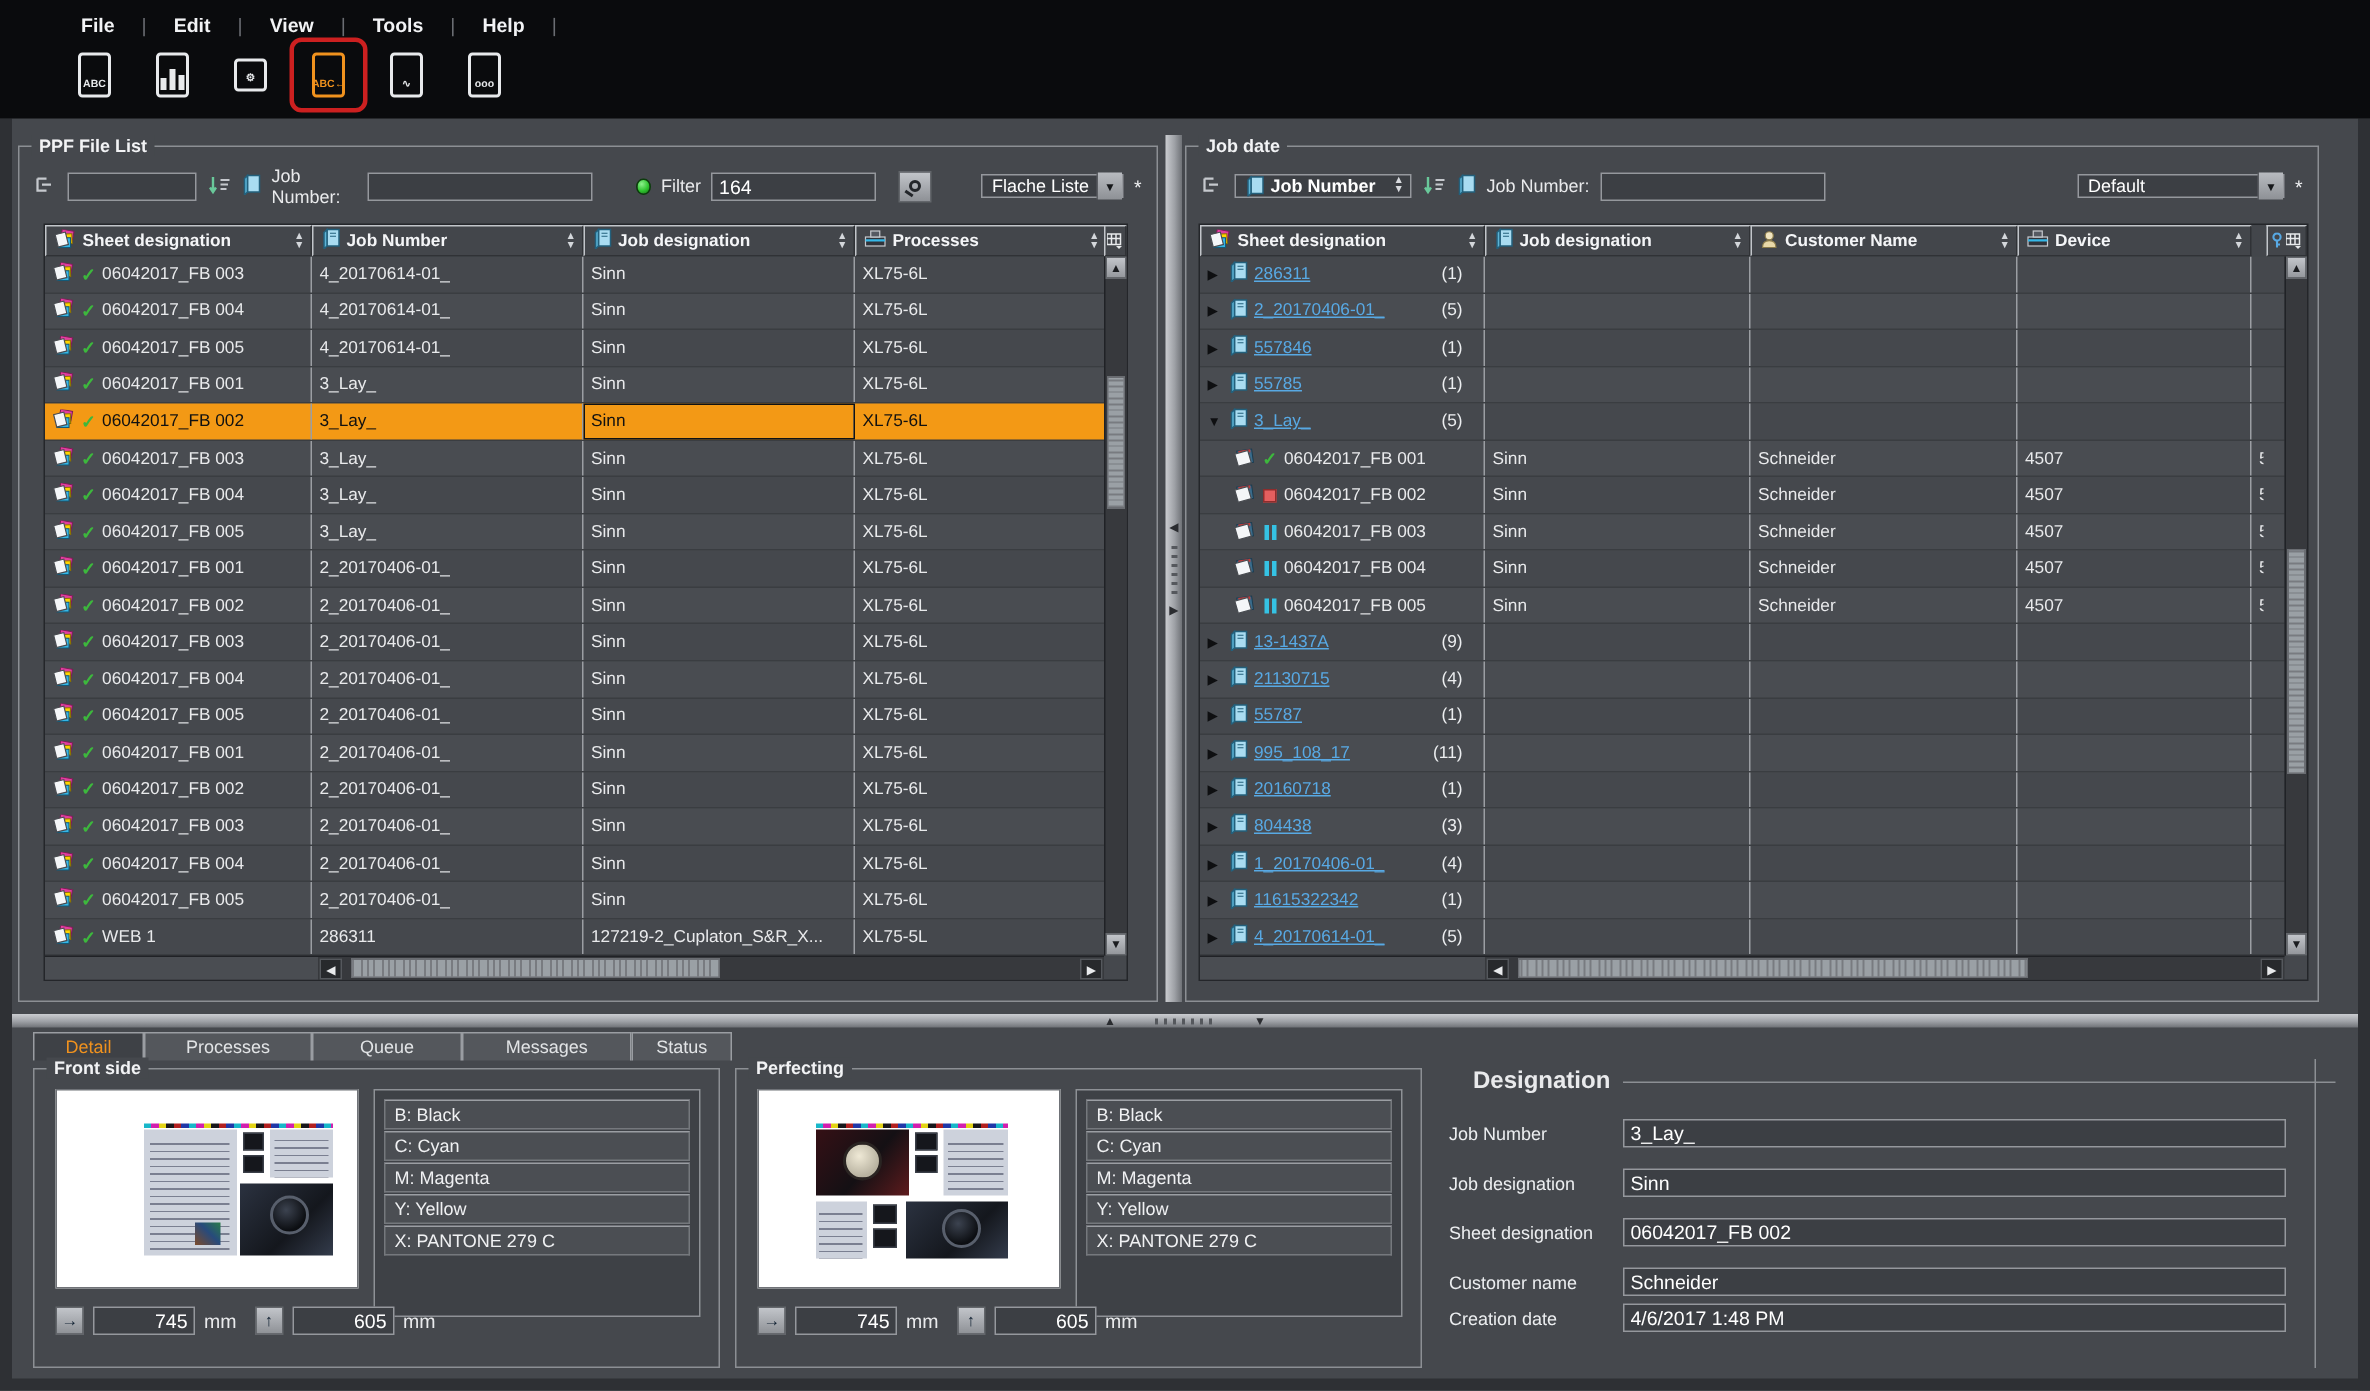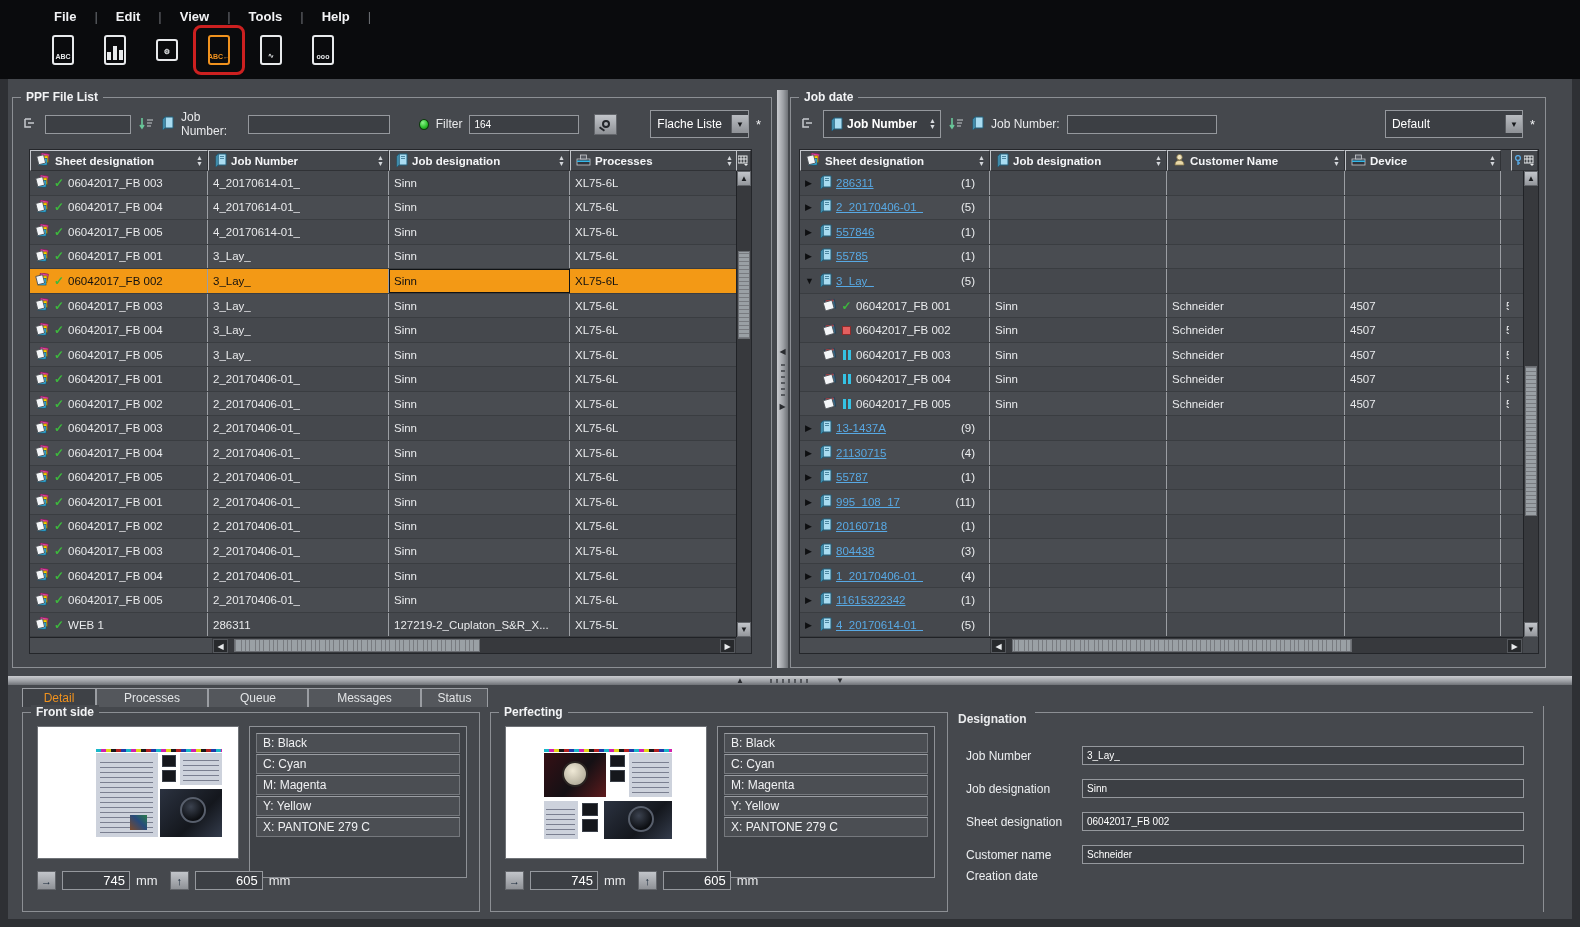--- a/index.html
+++ b/index.html
@@ -24,22 +24,22 @@
 .plus{position:relative;width:15px;height:18px}
 .plus i{position:absolute}
 .plus .h{left:0;top:7px;width:11px;height:4px;background:#ffd200}
 .plus .v{left:7px;top:0;width:4px;height:18px;background:#2a9fd8}
 .plus .g{left:7px;top:7px;width:4px;height:4px;background:#4fae46}
 
 .fset{position:absolute;border:1px solid #8c8f94;z-index:1}
 .fset>.ftitle{position:absolute;top:-8px;left:8px;background:#45484d;padding:0 5px;font-weight:bold;font-size:12px;color:#f2f3f5}
 
 .frow{position:absolute;left:10px;right:10px;top:14px;height:24px;display:flex;align-items:center;gap:7px;font-size:12px}
-.tin{background:#3c3f44;border:1px solid #95989d;color:#fff;font-family:"Liberation Sans",sans-serif;font-size:10px;height:19px;padding:1px 4px}
-.dd{display:flex;align-items:center;background:#3c3f44;border:1px solid #95989d;height:28px;padding-left:6px;font-size:12px;color:#fff;cursor:default}
+.tin{background:#3c3f44;border:1px solid #95989d;color:#fff;font-family:"Liberation Sans",sans-serif;font-size:13px;height:19px;padding:1px 4px}
+.dd{display:flex;align-items:center;background:#3c3f44;border:1px solid #95989d;height:16px;padding-left:6px;font-size:12px;color:#fff;cursor:default}
 .dbtn{margin-left:auto;width:17px;height:18px;background:linear-gradient(#b8bbc0,#8e9196);border-left:1px solid #5a5d62;display:flex;align-items:center;justify-content:center;color:#15171a;font-size:8px}
 .spin{margin-left:auto;display:flex;flex-direction:column;font-size:7px;line-height:6px;color:#d8dade;padding:0 4px}
 .led{width:11px;height:11px;border-radius:50%;background:radial-gradient(circle at 35% 30%,#8cf08c,#2fc42f 55%,#156e15);border:1px solid #0c3c0c}
 .sbtnq{width:26px;height:21px;background:linear-gradient(#c2c5ca,#8e9196);border:1px solid #63666b;display:flex;align-items:center;justify-content:center}
 .mag{width:8px;height:8px;border:2px solid #23262a;border-radius:50%;position:relative}
 .mag:after{content:"";position:absolute;left:-5px;top:6px;width:6px;height:2px;background:#23262a;transform:rotate(35deg)}
 .star{color:#f2f3f5;font-size:13px}
 
 .tbl{position:absolute;background:#45484d;border:1px solid #24262a}
 .thead{display:flex;height:21px;background:#43464b}
@@ -84,21 +84,21 @@
 .pv{position:absolute;background:#fff;border:1px solid #6f7277}
 .clist{position:absolute;border:1px solid #8e9196;background:#3e4146;padding:6px}
 .crow{height:20px;margin-bottom:1px;background:#4b4e53;border:1px solid #75787d;border-top-color:#9b9ea3;display:flex;align-items:center;padding:0 6px;font-size:12px;color:#f0f1f3}
 .dims{position:absolute;display:flex;align-items:center;gap:6px;font-size:13px}
 .abtn{width:19px;height:19px;background:linear-gradient(#c2c5ca,#8e9196);border:1px solid #63666b;display:flex;align-items:center;justify-content:center;color:#123;font-size:11px;font-weight:bold}
 .dimin{width:68px;text-align:right;font-size:13px}
 
 .dfield{position:absolute;display:flex;align-items:center;font-size:12px}
 .dfield label{width:116px;color:#eceef0}
 .dfield input{width:442px}
-#desig-title{position:absolute;left:0;top:6px;font-weight:bold;font-size:12px;display:flex;width:575px}
+#desig-title{position:absolute;left:24px;top:6px;font-weight:bold;font-size:16px;display:flex;align-items:center;width:575px}
 #desig-title:after{content:"";flex:1;height:1px;background:#8c8f94;margin-left:8px}
 
 .cbar{position:absolute;height:3px;background:repeating-linear-gradient(90deg,#18b7c9 0 5px,#d31fae 5px 10px,#e3d416 10px 15px,#17171b 15px 20px,#b32020 20px 25px,#2038a8 25px 30px)}
 .txtpg{position:absolute;background:#cdd2dc;background-image:repeating-linear-gradient(0deg,rgba(40,45,70,.5) 0 1px,transparent 1px 5px);background-size:86% 100%;background-position:center 6px;background-repeat:no-repeat}
 .phot{position:absolute;background:linear-gradient(135deg,#2b3240,#14171d 60%,#343c4c)}
 .phot .dial{position:absolute;border-radius:50%;background:radial-gradient(circle at 40% 35%,#3c4350,#0c0e12 70%);border:2px solid #585f6c}
 .phot.red{background:linear-gradient(130deg,#351015,#141014 55%,#5e1b1d)}
 .phot.red .dial{background:radial-gradient(circle at 40% 35%,#efe9d6,#b8b2a0 70%);border:2px solid #2a2422}
 .sq{position:absolute;background:#15171c;border:1px solid #3a3f48}
 .mini{position:absolute;background:linear-gradient(45deg,#7c4a2a,#274a7c 55%,#2a7c4a)}
@@ -1213,15 +1213,16 @@
       <div class="dfield" style="left:8px;top:106px">
         <label>Sheet designation</label>
         <input class="tin" value="06042017_FB 002" style="">
       </div>
       <div class="dfield" style="left:8px;top:139px">
         <label>Customer name</label>
         <input class="tin" value="Schneider" style="">
       </div>
       <div class="dfield" style="left:8px;top:163px">
         <label>Creation date</label>
+        <input class="tin" value="4/6/2017 1:48 PM" style="">
       </div>
     </div>
 </div>
 
 </body></html>

